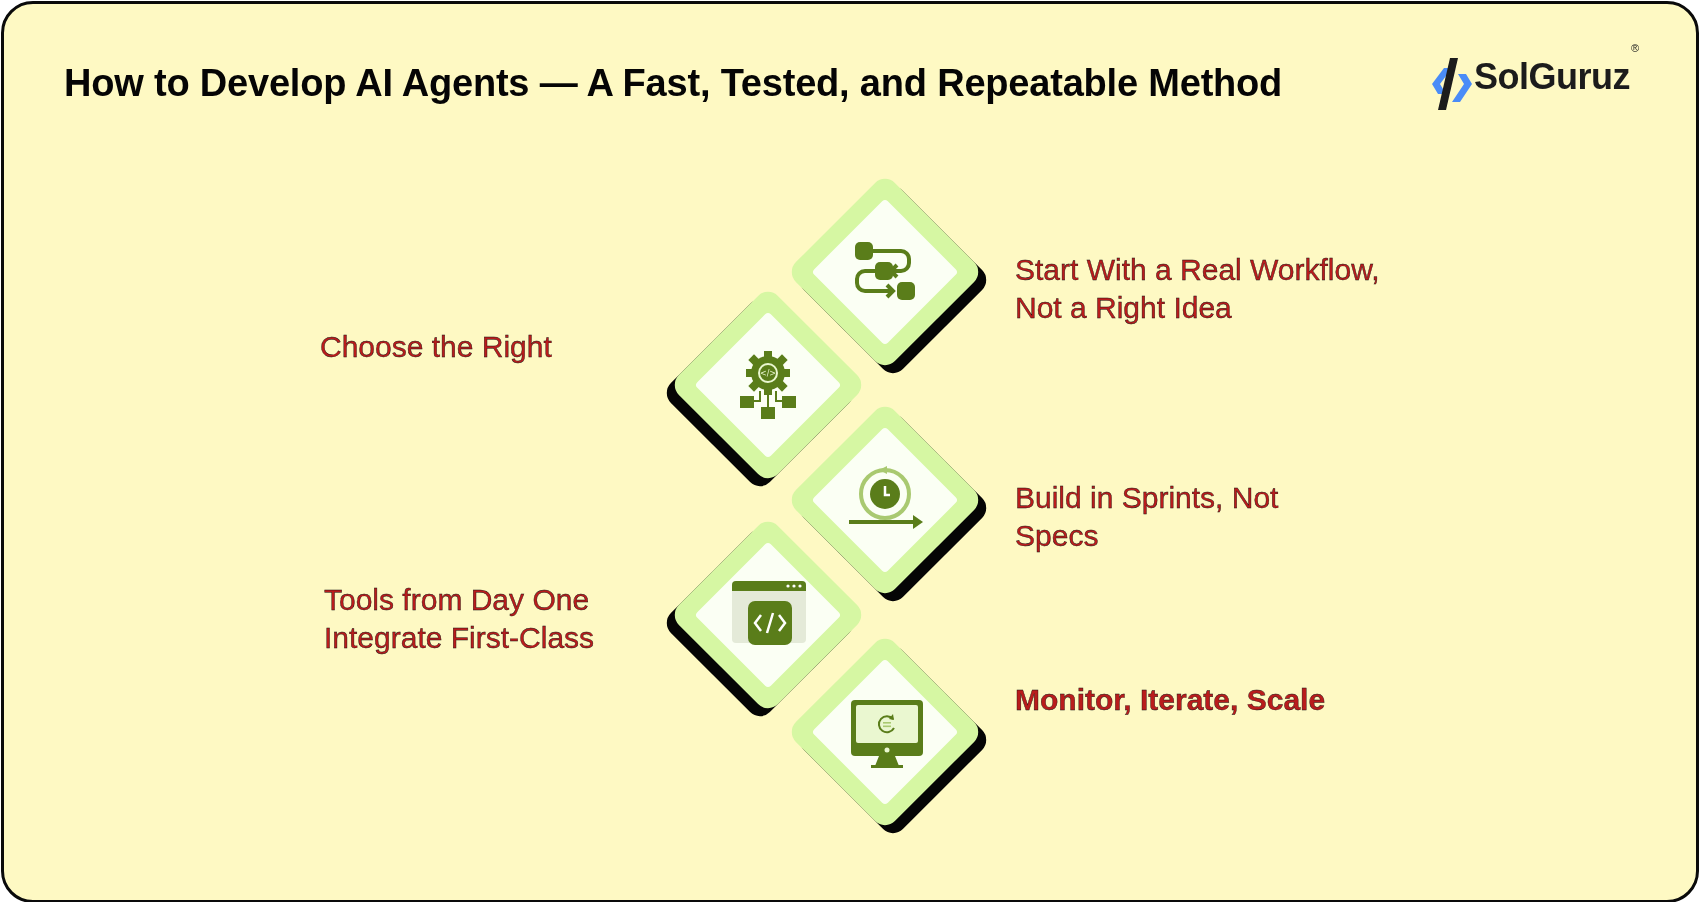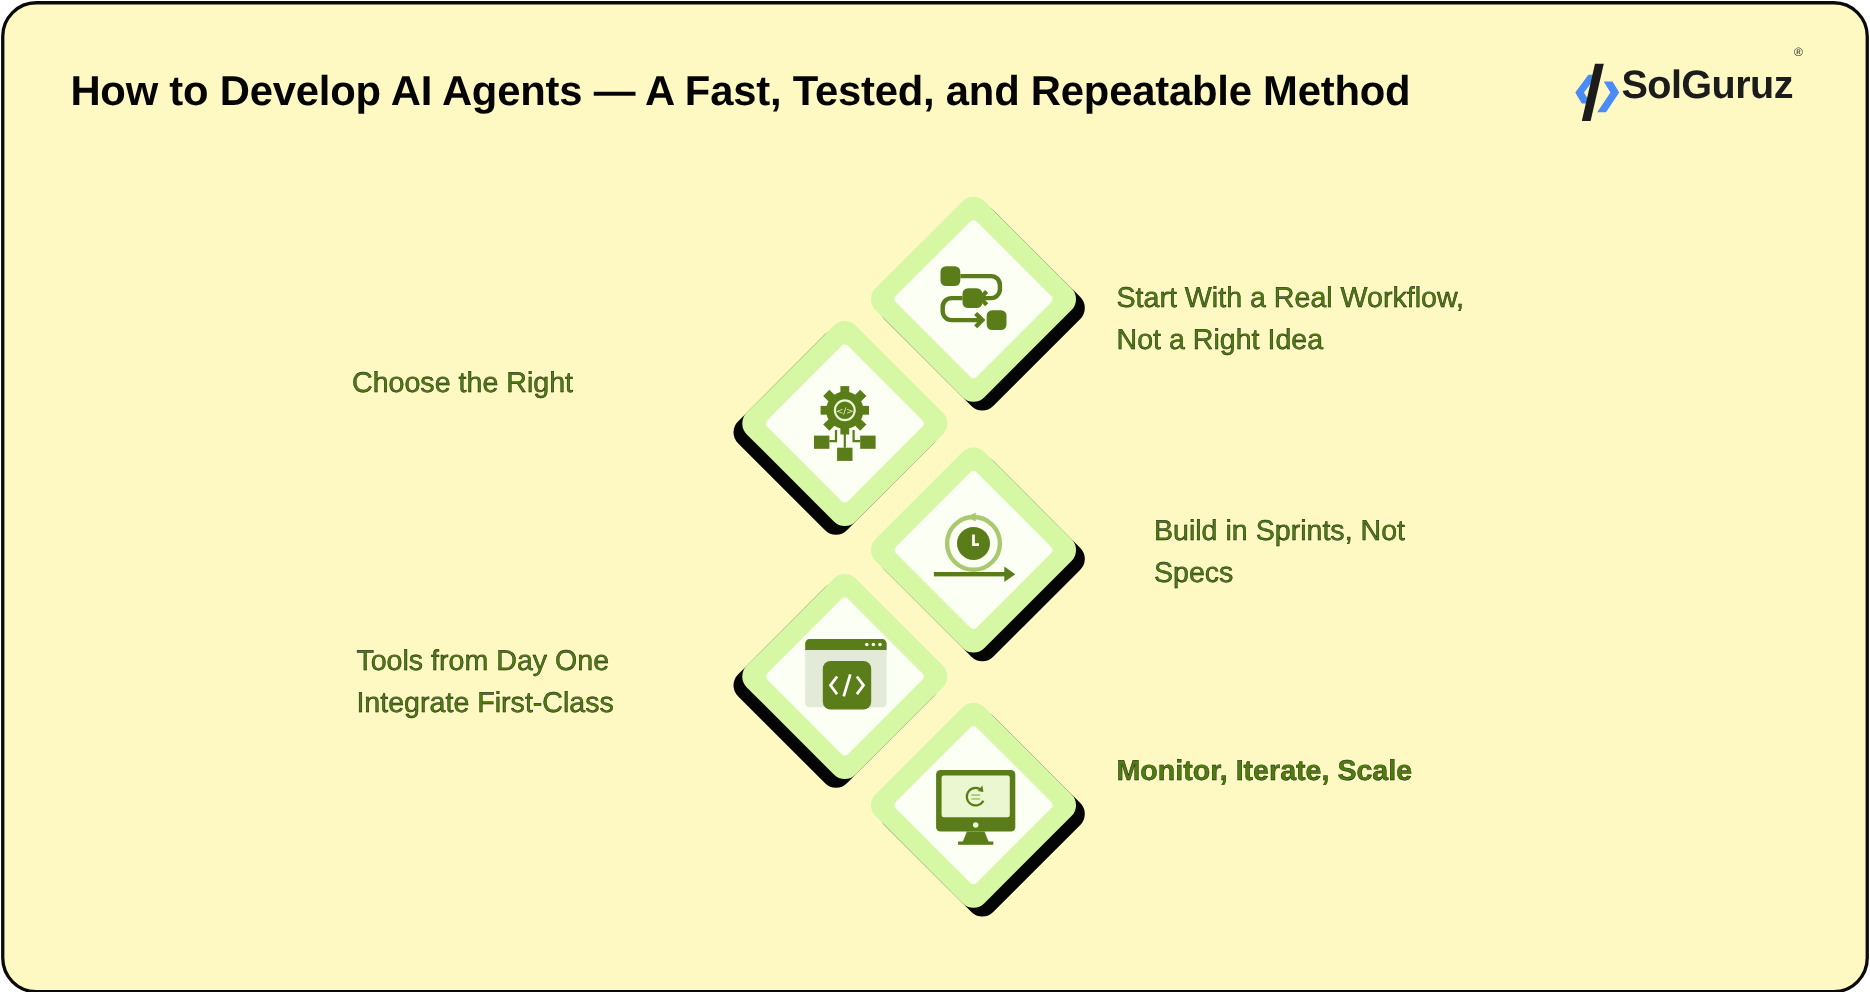--- a/index.html
+++ b/index.html
@@ -30,21 +30,21 @@
   .diamond.right .shadow { left: -62px; top: -62px; }
   .diamond.left .shadow { left: -78px; top: -62px; }
   .diamond .outer { background: #d6f7a3; }
   .diamond .inner {
     position: absolute; width: 104px; height: 104px; left: -52px; top: -52px;
     transform: rotate(45deg); background: #fbfff4; border-radius: 4px;
   }
   .diamond .icon { position: absolute; width: 80px; height: 80px; left: -40px; top: -40px; }
 
   .label {
-    position: absolute; margin: 0; font-size: 26px; font-weight: 400; color: #4d7c0f;
+    position: absolute; margin: 0; font-size: 30px; font-weight: 400; color: #b91c1c;
     line-height: 38px; -webkit-text-stroke: 0.4px #111;
   }
   .label span { display: block; white-space: nowrap; }
 </style>
 </head>
 <body>
 
 <div class="card">
   <h1 class="title">How to Develop AI Agents — A Fast, Tested, and Repeatable Method</h1>
 
@@ -112,21 +112,21 @@
     <div class="inner"></div>
   <svg class="icon" viewBox="0 0 80 80">
     <circle cx="40" cy="34" r="24" fill="none" stroke="#a9c970" stroke-width="4"></circle>
     <path d="M42 6 L34 10 L42 14 Z" fill="#a9c970"></path>
     <circle cx="40" cy="34" r="15" fill="#5a7d1a"></circle>
     <path d="M40 26 V35 H45" stroke="#ffffff" stroke-width="2.5" fill="none"></path>
     <rect x="4" y="60" width="66" height="4" fill="#5a7d1a"></rect>
     <path d="M68 55 L78 62 L68 69 Z" fill="#5a7d1a"></path>
   </svg>
 </div>
-<p class="label" style="left:1015px; top:463px;margin-left:34px;">
+<p class="label" style="left:1015px; top:479px;">
   <span>Build in Sprints, Not</span>
     <span>Specs</span>
 </p>
 
 <div class="diamond left" style="left:768px; top:615px;">
   <div class="shadow"></div>
     <div class="outer"></div>
     <div class="inner"></div>
   <svg class="icon" viewBox="0 0 80 80">
     <rect x="4" y="6" width="74" height="62" rx="4" fill="#e4ead8"></rect>

